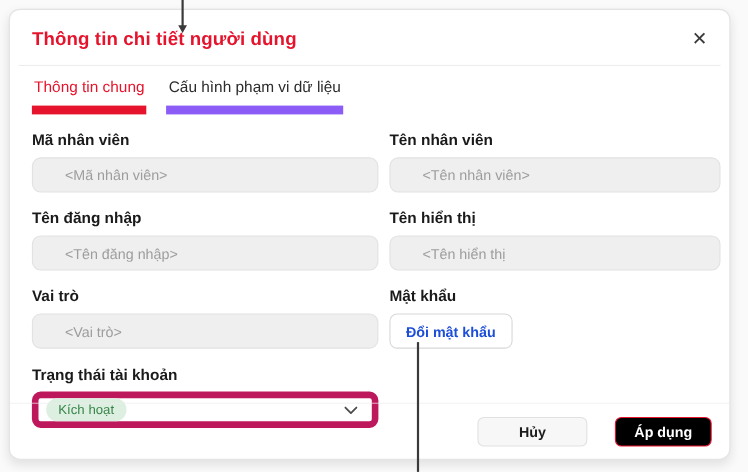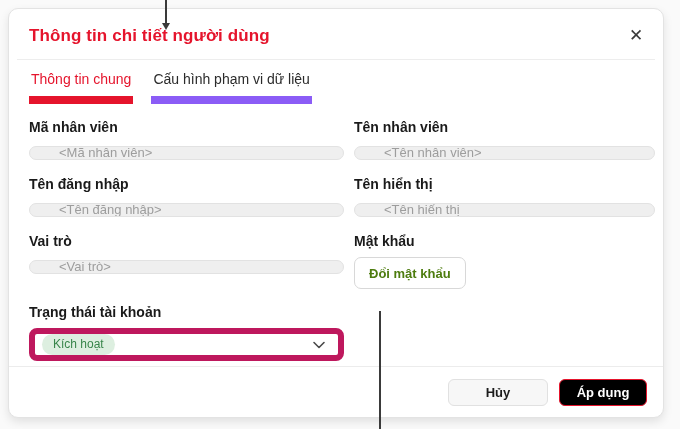--- a/index.html
+++ b/index.html
@@ -29,29 +29,29 @@
   .tab{font-size:14px;color:#2b2b2b;padding:0 2px 9px 2px;border-bottom:8px solid #8b5cf6;cursor:pointer;}
   .tab.active{color:#e5142c;border-bottom-color:#e5142c;}
   
   .form-grid{
     display:grid;grid-template-columns:315px 1fr;column-gap:10px;
     margin:15px 8px 0 20px;
   }
   .field{margin-bottom:15px;}
   .field-label{font-size:14px;font-weight:600;color:#1a1a1a;margin-bottom:8px;}
   .text-input{
-    width:100%;box-sizing:border-box;height:14px;
+    width:100%;box-sizing:border-box;height:32px;
     background:#efefef;border:1px solid #e2e2e2;border-radius:8px;
     padding:0 29px;font-size:13px;color:#333;outline:none;
     font-family:"Liberation Sans","DejaVu Sans",sans-serif;
   }
   .text-input::placeholder{color:#9d9d9d;opacity:1;}
   .small-btn{
     height:32px;background:#fff;border:1px solid #d8d8d8;border-radius:7px;
-    padding:0 14px;font-size:13px;font-weight:600;color:#4d7c0f;cursor:pointer;
+    padding:0 14px;font-size:13px;font-weight:600;color:#1d4ed8;cursor:pointer;
     font-family:"Liberation Sans","DejaVu Sans",sans-serif;
   }
   .select-box{
     height:33px;box-sizing:border-box;background:#fff;border:6px solid #be185d;border-radius:8px;
     display:flex;align-items:center;justify-content:space-between;
     padding:0 11px 0 7px;cursor:pointer;
   }
   .badge{
     background:#ddefe0;color:#38854a;font-size:12px;font-weight:500;
     padding:4px 11px;border-radius:999px;line-height:1.1;
@@ -59,21 +59,21 @@
   .chev{display:flex;align-items:center;}
   
   .dlg-footer{
     position:absolute;left:0;right:0;bottom:0;height:51px;
     border-top:1px solid #ececec;
     display:flex;align-items:center;justify-content:flex-end;gap:11px;
     padding:0 16px;border-radius:0 0 10px 10px;box-sizing:border-box;
   }
   .btn{height:27px;border-radius:6px;font-size:13px;font-weight:600;cursor:pointer;
     display:flex;align-items:center;justify-content:center;
-    font-family:"Liberation Sans","DejaVu Sans",sans-serif;}
+    font-family:"Liberation Sans","DejaVu Sans",sans-serif;margin-left:14px;}
   .btn-cancel{width:100px;background:#f7f7f7;border:1px solid #e1e1e1;color:#1c1c1c;}
   .btn-apply{width:88px;background:#000000;border:1px solid #e5142c;color:#fff;}
   
   .callout-top{position:absolute;left:165px;top:0;width:2px;height:24px;background:#3a3a3a;z-index:20;}
   .callout-top-head{
     position:absolute;left:162px;top:23px;width:0;height:0;z-index:20;
     border-left:4px solid transparent;border-right:4px solid transparent;
     border-top:7px solid #3a3a3a;
   }
   .callout-bottom{position:absolute;left:379px;top:311px;width:2px;height:118px;background:#3a3a3a;z-index:20;}

